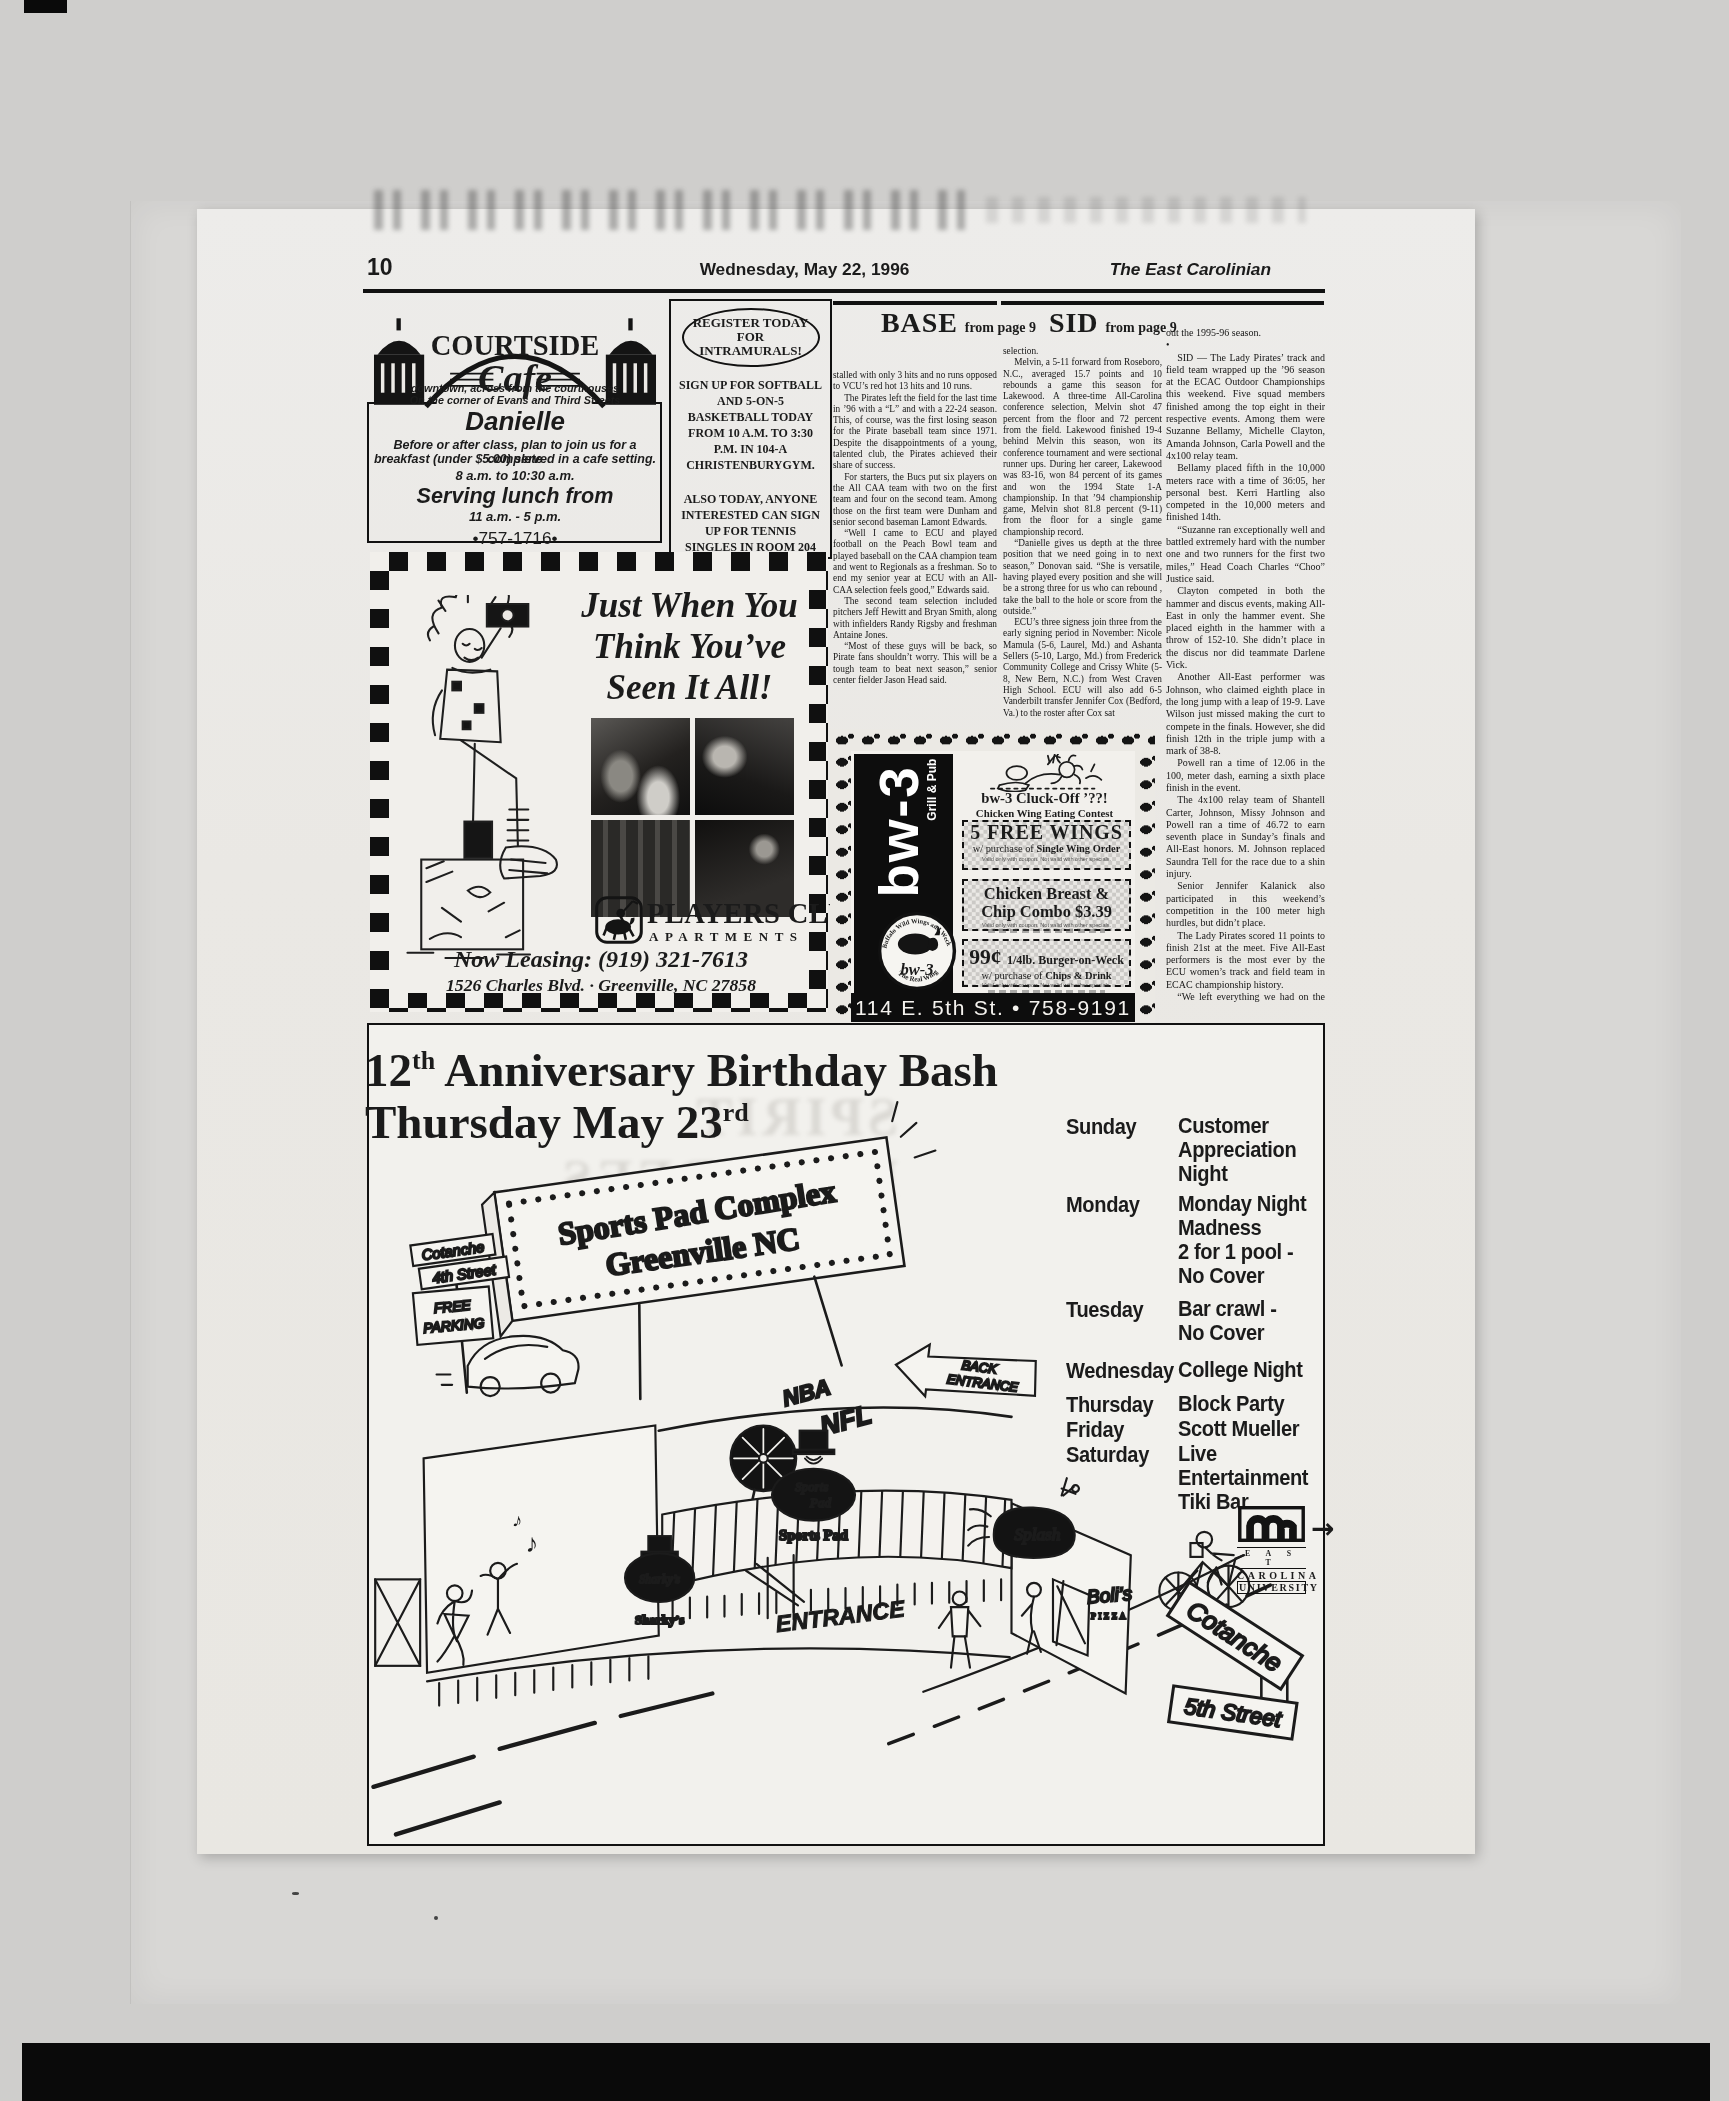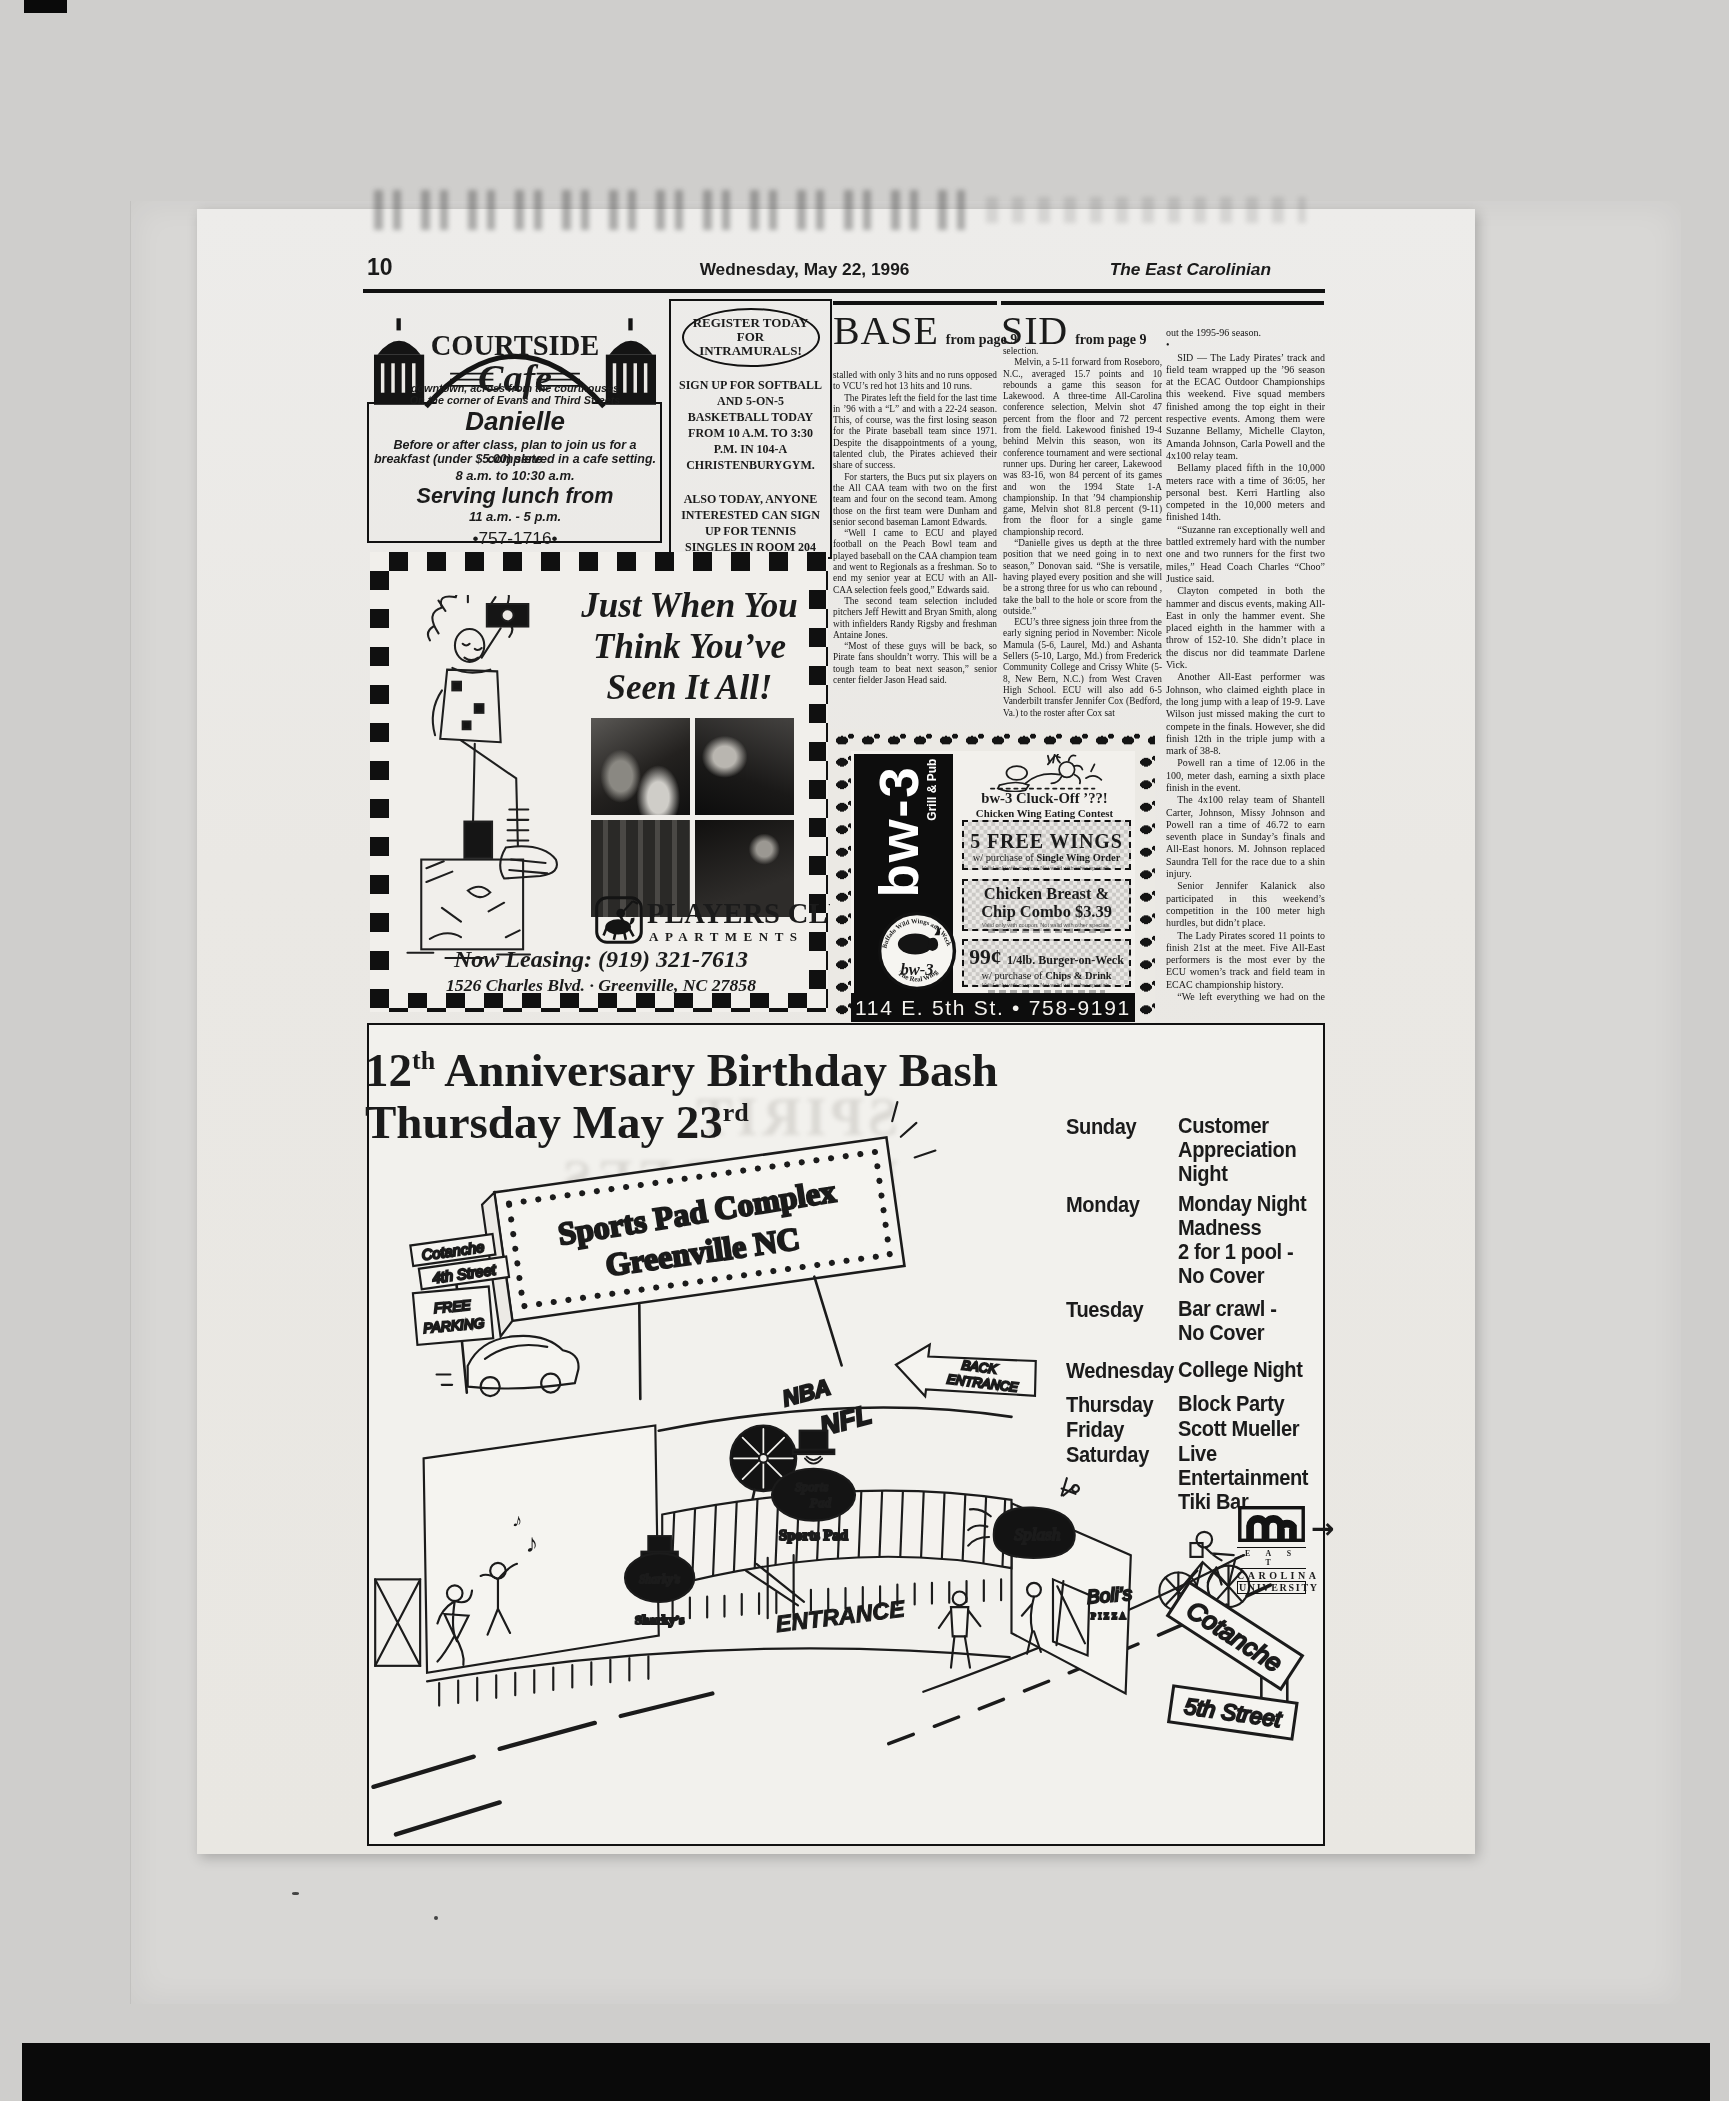--- a/index.html
+++ b/index.html
@@ -41,21 +41,21 @@
 
   
   .im-box{left:669px;top:299px;width:145px;height:246px;border:2.6px solid #111;padding:5.2px 7px;
           text-align:center;font-family:"Liberation Serif",serif;font-weight:700;}
   .im-oval{border:2.2px solid #111;border-radius:50%;padding:6px 1.7px 7px;font-size:13px;line-height:14px;margin:1.7px 3.5px 10.4px;}
   .im-p{font-size:12px;line-height:16px;margin:0 0 17.3px;}
 
   
   .story-rule{height:4.3px;background:#111;}
   .story-head{font-family:"Liberation Serif",serif;}
-  .story-head .slug{font-weight:400;font-size:40px;letter-spacing:0.9px;}
+  .story-head .slug{font-weight:700;font-size:28px;letter-spacing:0.9px;padding-left:48px;}
   .story-head .frm{font-weight:700;font-size:14px;margin-left:7px;}
   .bodycol p{margin:0;text-align:justify;text-indent:11.2px;font-size:9.3px;line-height:11.3px;color:#161616;}
   .bodycol p.noind{text-indent:0;}
   .col2 p{font-size:10px;line-height:12.3px;}
   .colwrap{overflow:hidden;}
   .bullet{text-align:center;font-size:9.5px;line-height:12px;}
 
   
   .pc-frame{left:370px;top:552px;width:458px;height:460px;
      background:repeating-conic-gradient(#101010 0% 25%,#f1efeb 0% 50%) 0 0/38px 38px;}
@@ -81,21 +81,21 @@
   .bw-panel{left:854px;top:754px;width:99px;height:239px;background:#0d0d0d;}
   .bw-vert{left:827px;top:783px;width:156px;height:97px;transform:rotate(-90deg);
      display:flex;flex-direction:column;justify-content:center;color:#fff;
      font-family:"Liberation Sans",sans-serif;text-align:center;}
   .bw-vert .big{font-size:55px;font-weight:700;letter-spacing:1.7px;line-height:52px;}
   .bw-vert .sub{font-size:12px;font-weight:700;align-self:flex-end;margin-right:5.2px;}
   .bw-title{left:958px;top:790px;width:173px;text-align:center;font:700 14.7px "Liberation Serif",serif;}
   .bw-sub{left:958px;top:807px;width:173px;text-align:center;font:700 10.8px "Liberation Serif",serif;}
   .coupon{left:962px;width:169px;border:2.2px dashed #111;box-sizing:border-box;text-align:center;
      background:repeating-conic-gradient(rgba(0,0,0,.16) 0% 25%,rgba(0,0,0,.03) 0% 50%) 0 0/7.8px 7.8px,#f2f0ec;}
-  .cp-big{font:700 20px/21px "Liberation Serif",serif;letter-spacing:0.9px;margin-top:9px;}
+  .cp-big{font:700 20px/21px "Liberation Serif",serif;letter-spacing:0.9px;margin-top:0;}
   .cp-mid{font:700 16.4px/17.3px "Liberation Serif",serif;}
   .cp-sub{font:10.4px "Liberation Serif",serif;}
   .cp-sub b{font-weight:700;}
   .cp-fine{font:5.6px "Liberation Sans",sans-serif;color:#333;opacity:.85;margin-top:1.7px;}
   .fineblur{height:3.5px;margin:1.7px 24px 0;opacity:.45;filter:blur(0.6px);
      background:repeating-linear-gradient(90deg,#555 0 7px,transparent 7px 11.2px);}
   .bw-addr{left:851px;top:993px;width:284px;height:29px;background:#0d0d0d;color:#f4f2ee;
      font:21px "Liberation Sans",sans-serif;letter-spacing:1.7px;display:flex;align-items:center;justify-content:center;}
 
   

